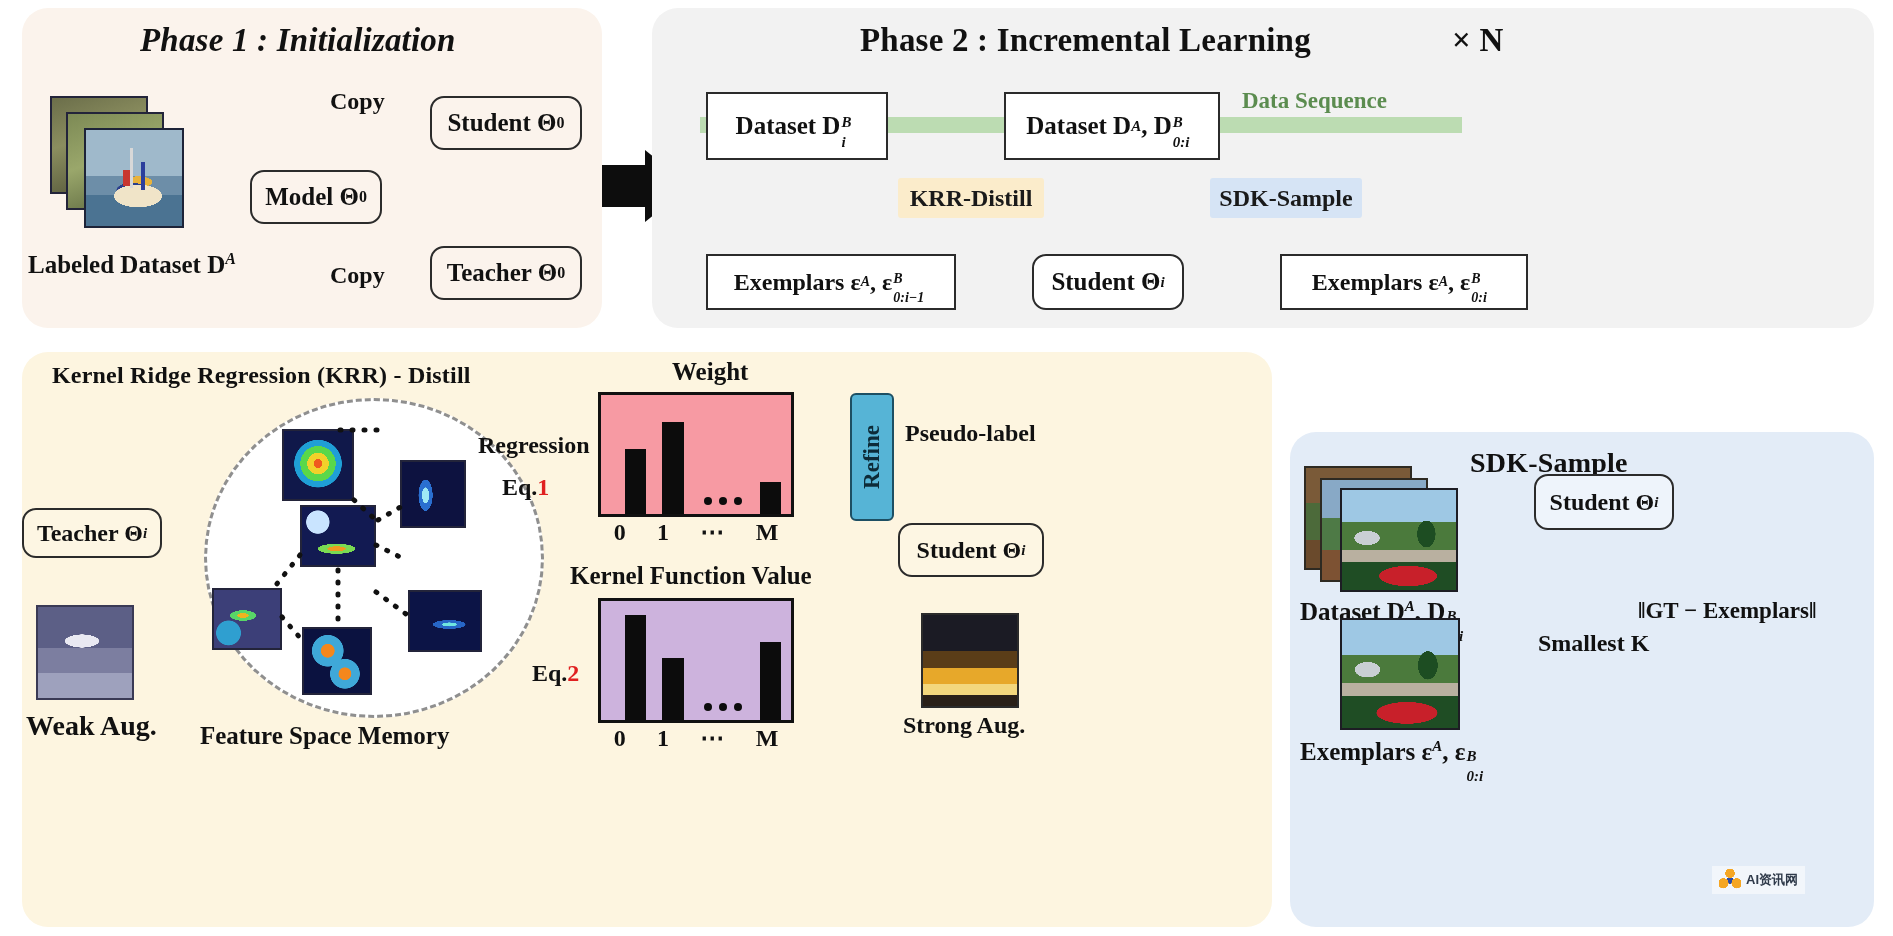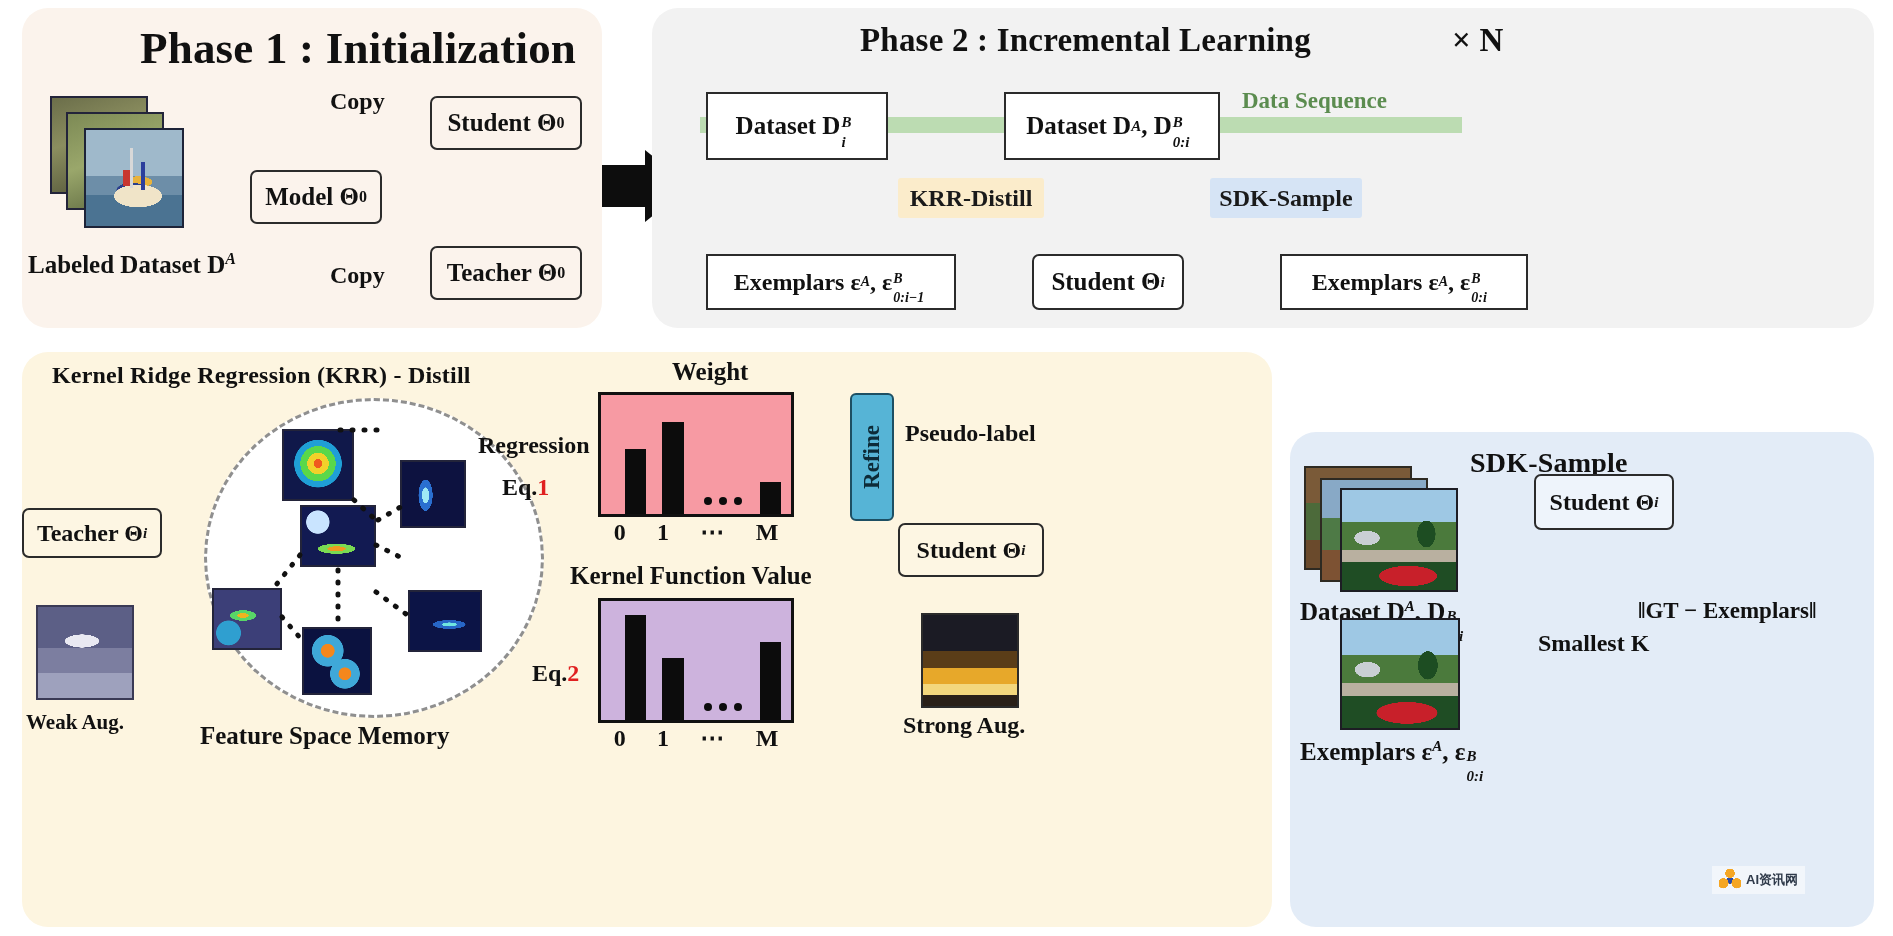--- a/index.html
+++ b/index.html
@@ -18,21 +18,21 @@
     white-space: nowrap; letter-spacing: .2px;
   }
 
   
   .box {
     position: absolute; display: flex; align-items: center;
     justify-content: center; font-weight: bold; color: #111;
     white-space: nowrap; text-align: center;
   }
   .rect-box { border: 2.5px solid #2b2b2b; background: #ffffff; }
-  .round-box { border: 2.5px solid #2b2b2b; background: transparent; border-radius: 7px; }
+  .round-box { border: 2.5px solid #2b2b2b; background: transparent; border-radius: 14px; }
   .round-box.creamy { background: #fdf6e3; }
 
   
   .tag {
     position: absolute; display: flex; align-items: center; justify-content: center;
     font-weight: bold; color: #1a1a1a; white-space: nowrap; border-radius: 3px;
   }
 
   svg.arrowlayer { position: absolute; left: 0; top: 0; width: 1893px; height: 936px;
                    pointer-events: none; overflow: visible; }
@@ -154,21 +154,21 @@
 
     <line x1="1462" y1="502" x2="1532" y2="502" stroke="#1c1c1c" stroke-width="3" marker-end="url(#ah)"></line>
 
     <path d="M1672,502 L1730,502 L1730,585" fill="none" stroke="#1c1c1c" stroke-width="3" marker-end="url(#ah)"></path>
 
     <path d="M1730,620 L1730,668 L1470,668" fill="none" stroke="#1c1c1c" stroke-width="3" marker-end="url(#ah)"></path>
   </svg>
 
   <div class="panel" style="left:22px; top:8px; width:580px; height:320px; background:#fbf3ec;"></div>
 
-  <div class="panel-title" style="left:140px; top:22px; font-size:45px;">Phase 1 : Initialization</div>
+  <div class="panel-title" style="left:140px; top:22px; font-size:33px;font-style:italic;">Phase 1 : Initialization</div>
 
   <div class="stack" style="left:50px; top:96px; width:145px; height:135px;">
     <div class="thumb" style="left:0; top:0; width:98px; height:98px;">
       <div class="lay" style="background:linear-gradient(160deg,#6b6e4a 0%,#8b8e5f 40%,#4a4c33 100%);"></div>
     </div>
     <div class="thumb" style="left:16px; top:16px; width:98px; height:98px;">
       <div class="lay" style="background:linear-gradient(160deg,#7d8a55 0%,#9aa76b 45%,#55603a 100%);"></div>
     </div>
     <div class="thumb" style="left:34px; top:32px; width:100px; height:100px; border-color:#1d2338;">
       <div class="lay" style="background:linear-gradient(#9fb9cb 0 48%,#6d8ea8 48% 68%,#4b7392 68% 100%);"></div>
@@ -268,21 +268,21 @@
 
   <div class="box round-box creamy" style="left:22px; top:508px; width:140px; height:50px; font-size:24px;">
     <span>Teacher Θ</span>
       <span class="ital" style="font-size:15px; vertical-align:sub;">i</span>
   </div>
 
   <div class="thumb" style="left:36px; top:605px; width:98px; height:95px; border-color:#3a3a55;">
     <div class="lay" style="background:linear-gradient(#5c5f86 0 45%,#7c7ea0 45% 72%,#9ea1bd 72% 100%);"></div>
     <div class="lay" style="background:radial-gradient(ellipse 26px 10px at 44px 34px,#e9e9f2 0 65%,transparent 66%);"></div>
   </div>
-  <div class="txt" style="left:26px; top:710px; font-size:21px;">Weak Aug.</div>
+  <div class="txt" style="left:26px; top:710px; font-size:28px;">Weak Aug.</div>
 
   <div class="dashcircle" style="left:204px; top:398px; width:340px; height:320px;"></div>
 
   <div class="thumb" style="left:282px; top:429px; width:72px; height:72px;">
     <div class="lay" style="background:#10184a;"></div>
     <div class="lay" style="background:radial-gradient(circle at 50% 48%, #f05a1e 0 9%, #f2d12a 9% 22%, #5ad84a 22% 36%, #1f9fd6 36% 48%, #10184a 49%);"></div>
   </div>
   <div class="thumb" style="left:400px; top:460px; width:66px; height:68px;">
     <div class="lay" style="background:#0d1240;"></div>
     <div class="lay" style="background:radial-gradient(ellipse 10px 22px at 38% 52%, #9fe8f5 0 35%, #2a6fd0 36% 70%, transparent 71%);"></div>

